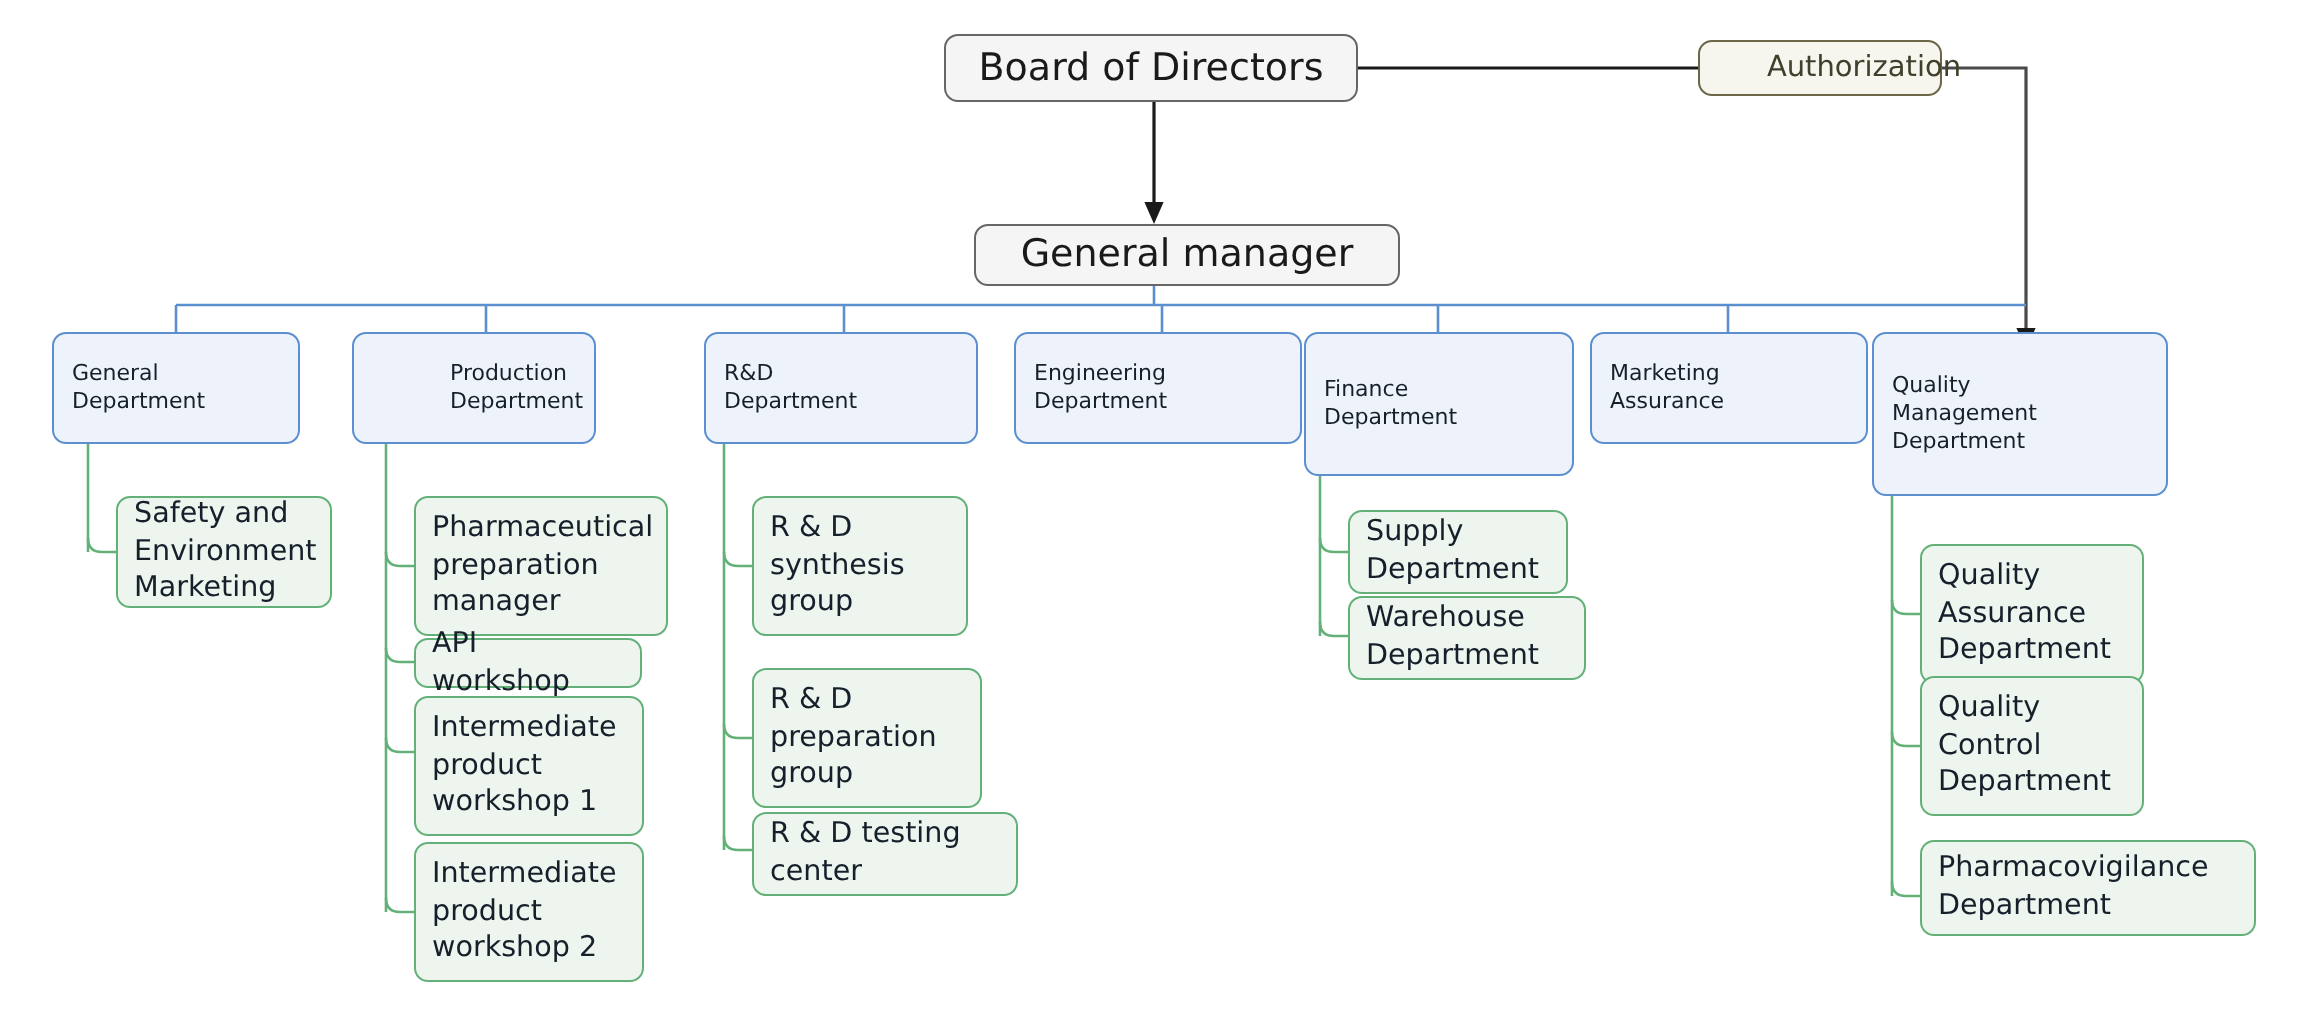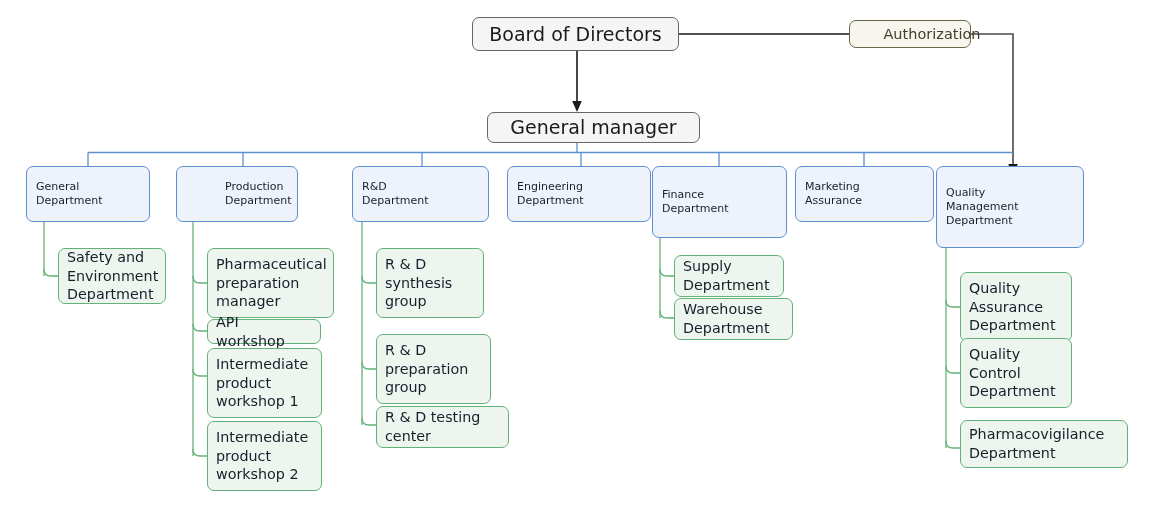--- a/index.html
+++ b/index.html
@@ -133,21 +133,21 @@
 
   <div class="node n-blue" style="left:936px;top:166px;width:148px;height:82px;">
     <span>Quality
 Management
 Department</span>
   </div>
 
   <div class="node n-green" style="left:58px;top:248px;width:108px;height:56px;">
     <span>Safety and
 Environment
-Department</span>
+Marketing</span>
   </div>
 
   <div class="node n-green" style="left:207px;top:248px;width:127px;height:70px;">
     <span>Pharmaceutical
 preparation
 manager</span>
   </div>
   <div class="node n-green" style="left:207px;top:319px;width:114px;height:25px;">
     <span>API workshop</span>
   </div>

